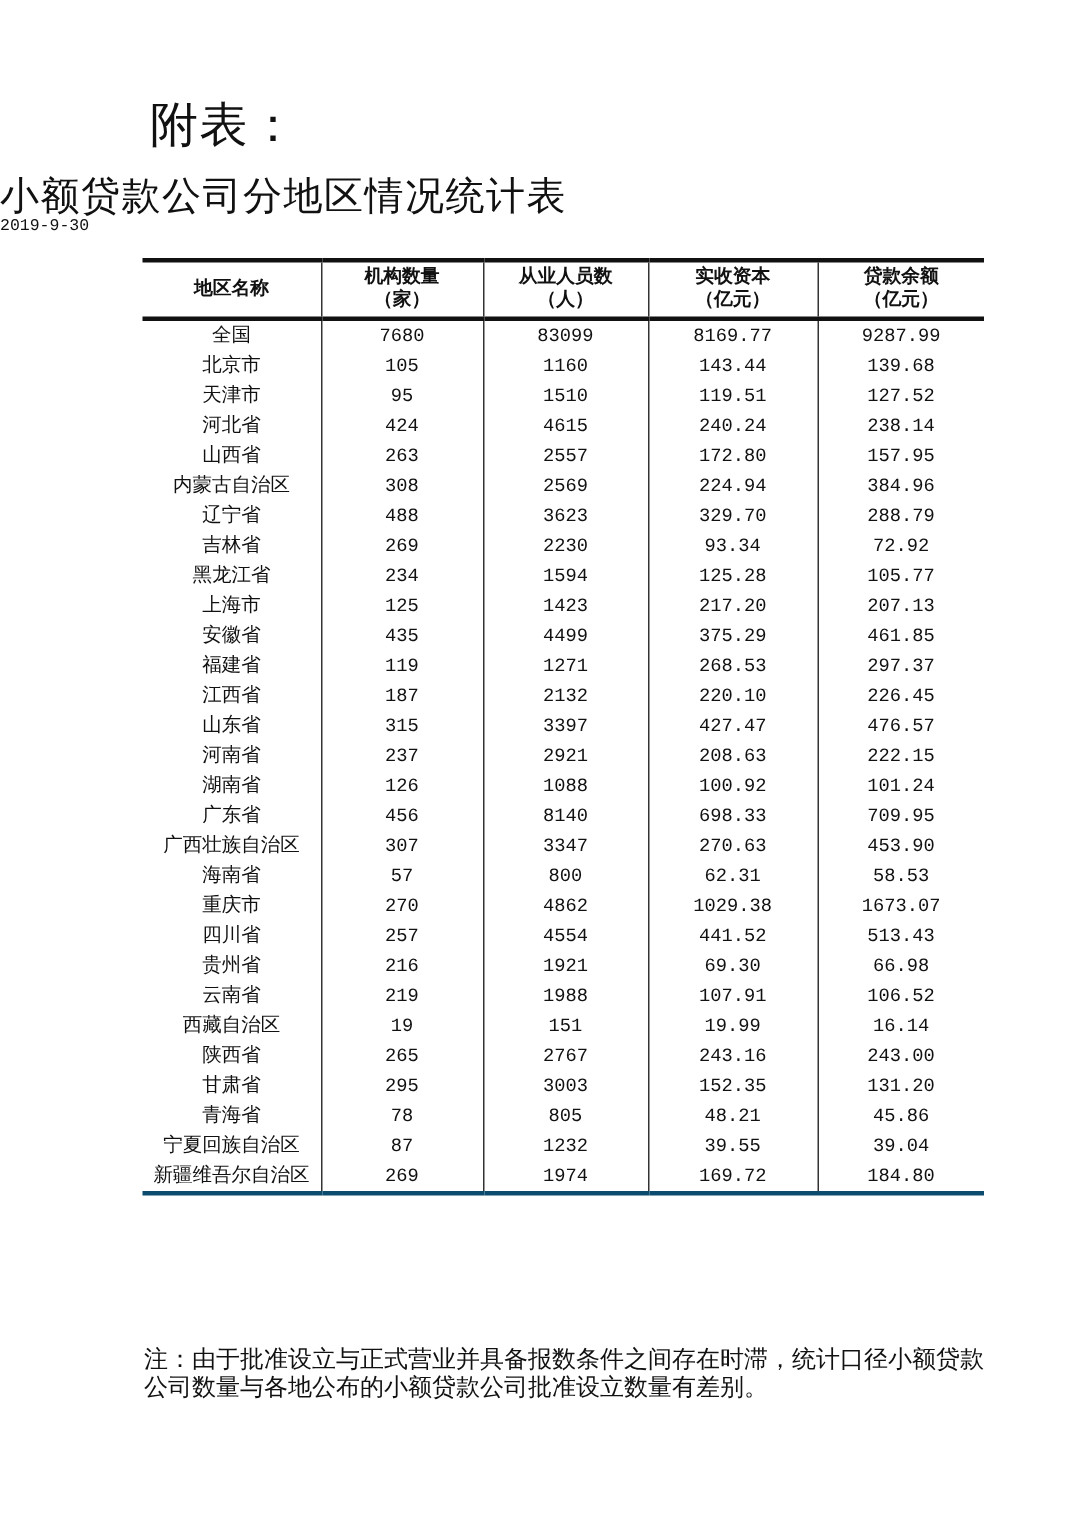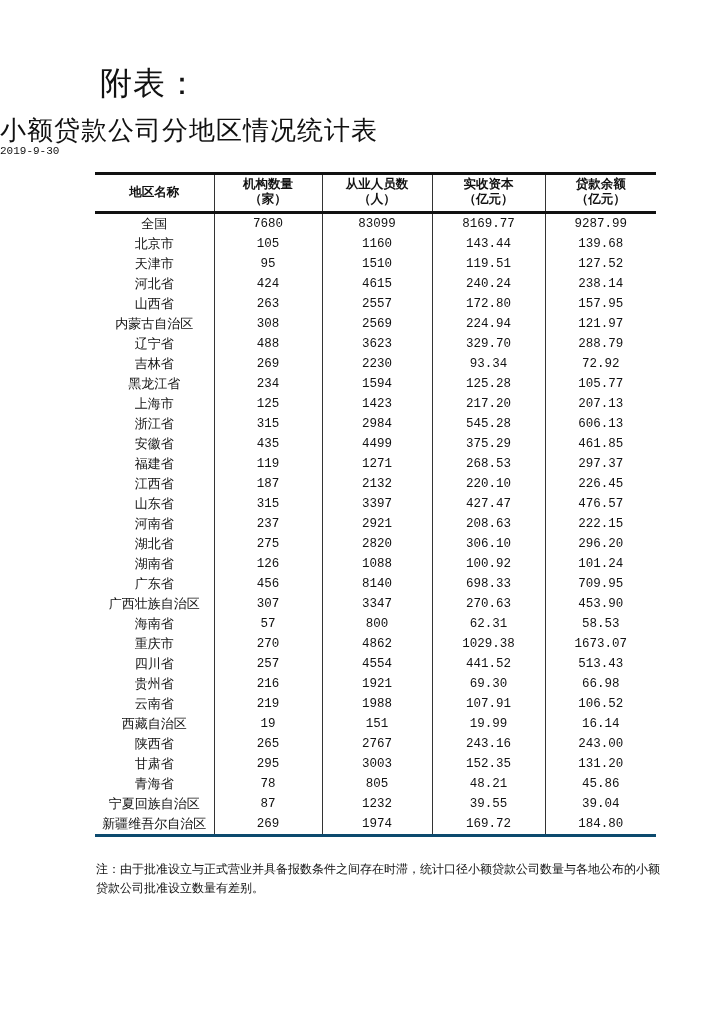--- a/index.html
+++ b/index.html
@@ -15,21 +15,21 @@
           border-collapse: collapse; font-size: 12px; }
   thead th { font-weight: bold; font-family: Liberation Mono, monospace; font-size: 12.5px;
              height: 36px; line-height: 15px; border-top: 3px solid #111;
              border-bottom: 3px solid #111; padding: 0; }
   th, td { text-align: center; padding: 0; }
   th + th, td + td { border-left: 1.5px solid #333; }
   tbody td { height: 20px; line-height: 20px; }
   tbody td.num { font-family: "Liberation Mono", "DejaVu Sans Mono", monospace; font-size: 12.5px; }
   tbody td.region { font-family: "DejaVu Serif", serif; font-size: 13px; }
   tbody tr:last-child td { border-bottom: 3px solid #0c4a6e; }
-  .note { position: absolute; left: 96px; top: 860px; width: 565px; font-size: 12px;
+  .note { position: absolute; left: 96px; top: 896px; width: 565px; font-size: 16px;
           line-height: 19px; font-family: "DejaVu Serif", serif; }
 </style>
 </head>
 <body>
 
 <div class="appendix">附表：</div>
 <div class="title">小额贷款公司分地区情况统计表</div>
 <div class="date">2019-9-30</div>
 
 <table>
@@ -97,21 +97,21 @@
         <td class="num">263</td>
         <td class="num">2557</td>
         <td class="num">172.80</td>
         <td class="num">157.95</td>
       </tr>
       <tr>
         <td class="region">内蒙古自治区</td>
         <td class="num">308</td>
         <td class="num">2569</td>
         <td class="num">224.94</td>
-        <td class="num">121.97</td>
+        <td class="num">384.96</td>
       </tr>
       <tr>
         <td class="region">辽宁省</td>
         <td class="num">488</td>
         <td class="num">3623</td>
         <td class="num">329.70</td>
         <td class="num">288.79</td>
       </tr>
       <tr>
         <td class="region">吉林省</td>
@@ -128,27 +128,20 @@
         <td class="num">105.77</td>
       </tr>
       <tr>
         <td class="region">上海市</td>
         <td class="num">125</td>
         <td class="num">1423</td>
         <td class="num">217.20</td>
         <td class="num">207.13</td>
       </tr>
       <tr>
-        <td class="region">浙江省</td>
-        <td class="num">315</td>
-        <td class="num">2984</td>
-        <td class="num">545.28</td>
-        <td class="num">606.13</td>
-      </tr>
-      <tr>
         <td class="region">安徽省</td>
         <td class="num">435</td>
         <td class="num">4499</td>
         <td class="num">375.29</td>
         <td class="num">461.85</td>
       </tr>
       <tr>
         <td class="region">福建省</td>
         <td class="num">119</td>
         <td class="num">1271</td>
@@ -170,27 +163,20 @@
         <td class="num">476.57</td>
       </tr>
       <tr>
         <td class="region">河南省</td>
         <td class="num">237</td>
         <td class="num">2921</td>
         <td class="num">208.63</td>
         <td class="num">222.15</td>
       </tr>
       <tr>
-        <td class="region">湖北省</td>
-        <td class="num">275</td>
-        <td class="num">2820</td>
-        <td class="num">306.10</td>
-        <td class="num">296.20</td>
-      </tr>
-      <tr>
         <td class="region">湖南省</td>
         <td class="num">126</td>
         <td class="num">1088</td>
         <td class="num">100.92</td>
         <td class="num">101.24</td>
       </tr>
       <tr>
         <td class="region">广东省</td>
         <td class="num">456</td>
         <td class="num">8140</td>

